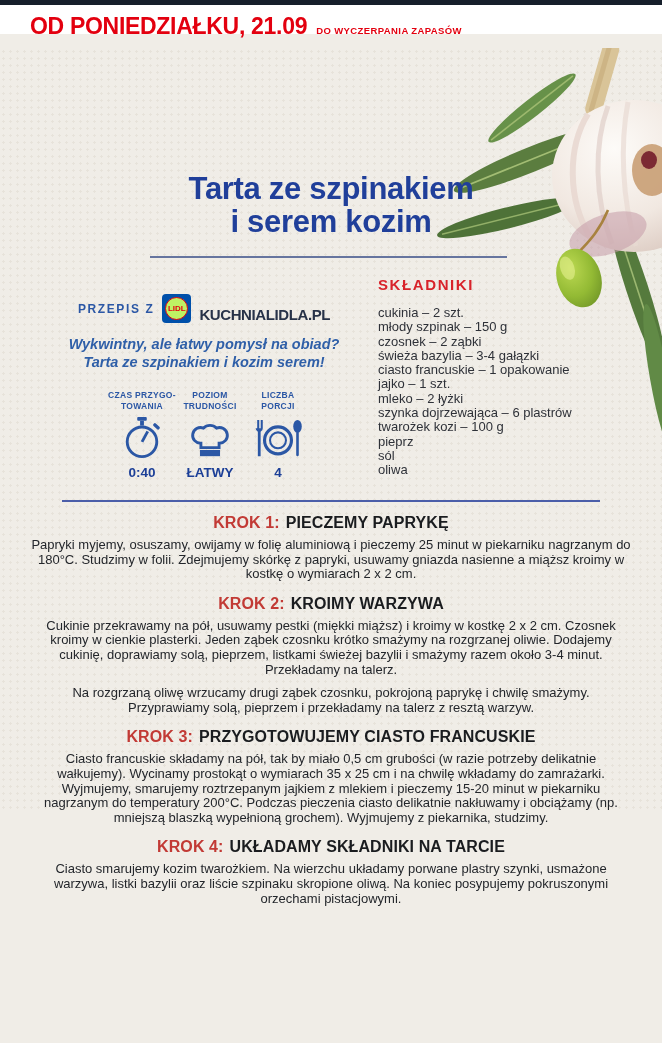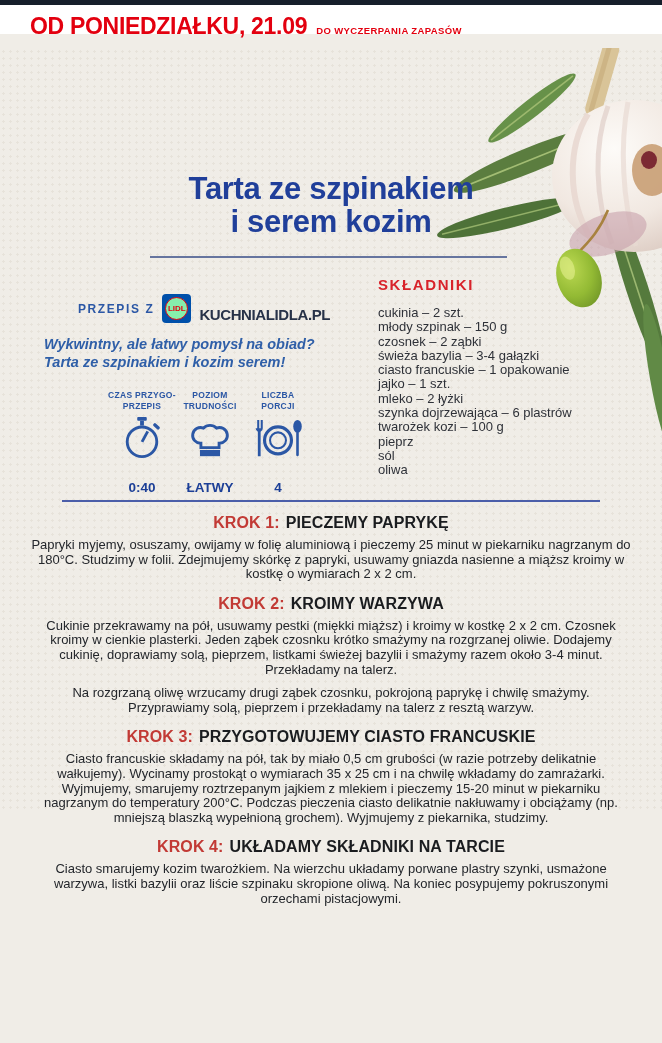--- a/index.html
+++ b/index.html
@@ -23,33 +23,33 @@
   .decor{position:absolute;right:0;top:0;width:250px;height:430px;}
 
   .title{position:absolute;left:0;top:124px;width:662px;margin:0;text-align:center;
          color:#203f9a;font-size:31px;line-height:33px;font-weight:800;letter-spacing:-0.3px;}
 
   .divider-title{position:absolute;left:150px;top:208px;width:357px;height:2px;background:#66759f;}
 
   .source-row{position:absolute;left:44px;top:246px;width:320px;display:flex;align-items:center;justify-content:center;gap:8px;}
   .src-label{color:#2b57a5;font-size:12px;font-weight:600;letter-spacing:1.6px;}
   .lidl-logo{width:29px;height:29px;background:#0050aa;border-radius:4px;display:flex;align-items:center;justify-content:center;flex:none;}
-  .lidl-circle{width:23px;height:23px;background:#86efac;border-radius:50%;border:1px solid #e3000f;
+  .lidl-circle{width:23px;height:23px;background:#bef264;border-radius:50%;border:1px solid #e3000f;
                display:flex;align-items:center;justify-content:center;box-sizing:border-box;}
   .lidl-circle b{color:#e3000f;font-size:8px;font-weight:800;letter-spacing:0;}
   .src-site{color:#273248;font-size:15px;font-weight:800;letter-spacing:-0.4px;margin-top:12px;}
 
-  .tagline{position:absolute;left:44px;top:288px;width:320px;
+  .tagline{position:absolute;left:44px;top:288px;width:320px;text-align:center;
            color:#2f5fa8;font-style:italic;font-size:14.5px;line-height:17.5px;font-weight:600;}
 
   .meta-row{position:absolute;left:96px;top:342px;width:216px;display:flex;justify-content:flex-end;}
   .meta-col{width:68px;display:flex;flex-direction:column;align-items:center;text-align:center;}
   .meta-label{color:#2b57a5;font-size:8.5px;font-weight:700;letter-spacing:0.3px;line-height:10.5px;min-height:21px;}
   .meta-icon{margin-top:4px;height:46px;display:flex;align-items:center;}
-  .meta-value{margin-top:19px;color:#1c3f97;font-size:13.5px;font-weight:800;}
+  .meta-value{margin-top:4px;color:#1c3f97;font-size:13.5px;font-weight:800;}
 
   .ingredients{position:absolute;left:378px;top:228px;width:272px;}
   .ingredients h2{margin:0;color:#d8232a;font-size:15px;font-weight:800;letter-spacing:1.6px;}
   .ingredients ul{list-style:none;margin:13px 0 0;padding:0;color:#2e3138;font-size:13px;line-height:14.3px;}
 
   .divider-main{position:absolute;left:62px;top:452px;width:538px;height:1.5px;background:#4b5ea9;}
 
   .steps{position:absolute;left:31px;top:466px;width:600px;}
   .step{margin-bottom:13px;text-align:center;}
   .step-head{font-size:16px;font-weight:800;letter-spacing:0.1px;margin-bottom:6px;color:#1a1c1f;}
@@ -147,21 +147,21 @@
 
     <div class="tagline">
       <span>Wykwintny, ale łatwy pomysł na obiad?</span><br>
       <span>Tarta ze szpinakiem i kozim serem!</span>
     </div>
 
     <div class="meta-row">
       <div class="meta-col">
         <div class="meta-label">
           <span>CZAS PRZYGO-</span><br>
-          <span>PRZEPIS</span>
+          <span>TOWANIA</span>
         </div>
         <div class="meta-icon">
           <svg viewBox="0 0 44 48" width="42" height="46">
             <g fill="none" stroke="#2b57a5" stroke-width="3">
               <circle cx="22" cy="28" r="15.5"></circle>
               <path d="M22 28 L28 17"></path>
             </g>
             <g fill="#2b57a5">
               <rect x="17" y="2" width="10" height="4" rx="1"></rect>
               <rect x="20" y="6" width="4" height="5"></rect>

